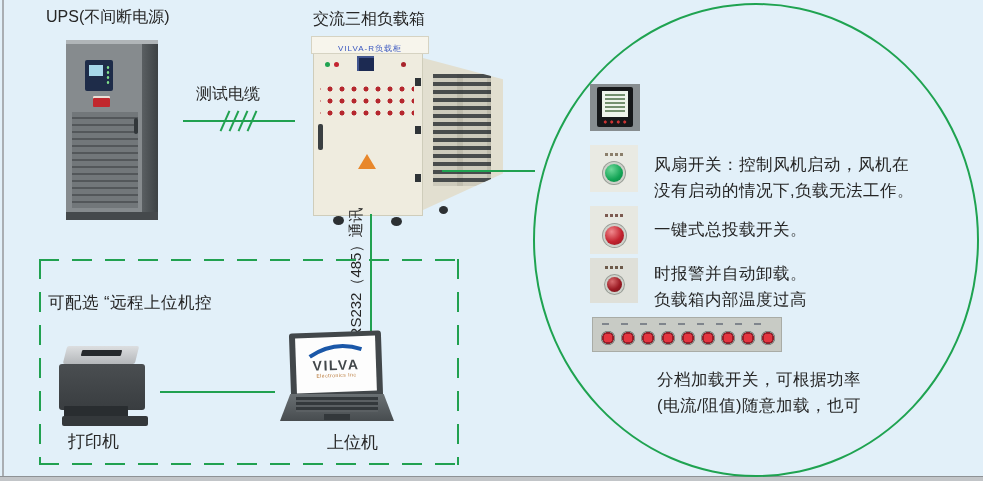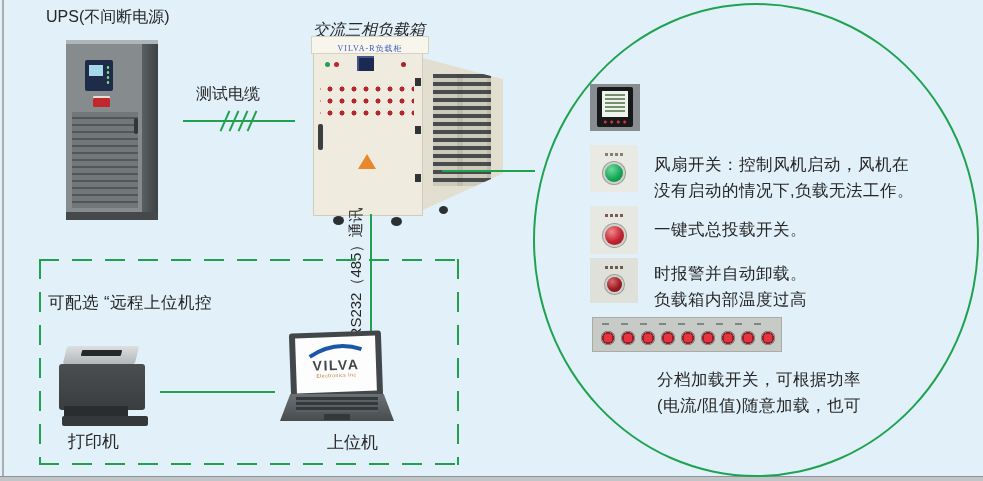--- a/index.html
+++ b/index.html
@@ -20,21 +20,21 @@
   .ups .body{left:0;top:4px;width:92px;height:170px;background:#868b8e;}
   .ups .side{right:0;top:4px;width:16px;height:170px;background:linear-gradient(90deg,#5a5f62,#3d4245);}
   .ups .screen{left:19px;top:20px;width:28px;height:31px;background:#1e2c49;border-radius:2px;}
   .ups .lcd{left:4px;top:5px;width:14px;height:11px;background:#a7d8ea;}
   .ups .leds{right:3px;top:5px;width:4px;height:20px;background-image:radial-gradient(circle,#7fe08a 1px,transparent 1.6px);background-size:4px 5px;}
   .ups .badge{left:27px;top:56px;width:17px;height:11px;background:#c1272d;border-radius:1px;box-shadow:inset 0 2px 0 #e8e0d8;}
   .ups .vents{left:6px;top:72px;width:66px;height:96px;background:repeating-linear-gradient(180deg,#72777a 0 5px,#53575a 5px 7px),repeating-linear-gradient(90deg,transparent 0 15px,rgba(40,44,46,.45) 15px 16px);}
   .ups .handle{left:68px;top:78px;width:4px;height:16px;background:#32373a;border-radius:2px;}
   .ups .base{left:0;top:172px;width:92px;height:8px;background:#45494c;}
   
-  .loadbox{left:311px;top:36px;width:192px;height:192px;font-family:Liberation Serif, serif;}
+  .loadbox{left:311px;top:36px;width:192px;height:192px;}
   .lb-header{left:0;top:0;width:118px;height:18px;background:#f7f5ec;border:1px solid #d6d3c2;box-sizing:border-box;text-align:center;}
   .lb-header span{color:#3a57c0;font-size:8px;line-height:16px;letter-spacing:1px;}
   .lb-front{left:2px;top:17px;width:110px;height:163px;background:#efecdf;border:1px solid #cfcdbb;box-sizing:border-box;}
   .lb-side{left:112px;top:22px;width:80px;height:152px;background:#e2dfd0;clip-path:polygon(0 0,100% 14%,100% 76%,0 100%);}
   .lb-vents{left:10px;top:16px;width:58px;height:112px;background:repeating-linear-gradient(180deg,rgba(45,50,53,.85) 0 4px,rgba(165,163,150,.35) 4px 8px),repeating-linear-gradient(90deg,transparent 0 24px,#cdcaba 24px 30px);}
   .lb-dot{width:5px;height:5px;border-radius:50%;}
   .lb-display{left:46px;top:20px;width:17px;height:15px;background:#1c2a52;box-shadow:inset 2px 2px 0 #41558f;}
   .lb-knobs{left:9px;top:44px;width:94px;height:36px;background-image:radial-gradient(circle,#b5272e 2.2px,rgba(0,0,0,0) 2.8px);background-size:12px 12px;background-position:4px 3px;}
   .lb-handle{left:7px;top:88px;width:5px;height:26px;background:#3a3f42;border-radius:2px;}
   .hinge{width:6px;height:8px;background:#2f3437;left:104px;}
@@ -108,21 +108,21 @@
 
   <div class="abs lbl" style="left:196px;top:84px;font-family:Liberation Serif, serif;">测试电缆</div>
   <div class="abs gline" style="left:183px;top:120px;width:112px;height:2px;"></div>
   <div class="abs" style="left:224px;top:110px;width:36px;height:22px;">
     <div class="abs slash" style="left:0;"></div>
     <div class="abs slash" style="left:9px;"></div>
     <div class="abs slash" style="left:18px;"></div>
     <div class="abs slash" style="left:27px;"></div>
   </div>
 
-  <div class="abs lbl" style="left:313px;top:20px;font-style:italic;">交流三相负载箱</div>
+  <div class="abs lbl" style="left:313px;top:9px;">交流三相负载箱</div>
   <div class="abs loadbox">
     <div class="abs lb-side">
       <div class="abs lb-vents"></div>
     </div>
     <div class="abs lb-front"></div>
     <div class="abs lb-header">
       <span>VILVA-R负载柜</span>
     </div>
     <div class="abs lb-dot" style="left:14px;top:26px;background:#1fa351;"></div>
     <div class="abs lb-dot" style="left:23px;top:26px;background:#c42430;"></div>

